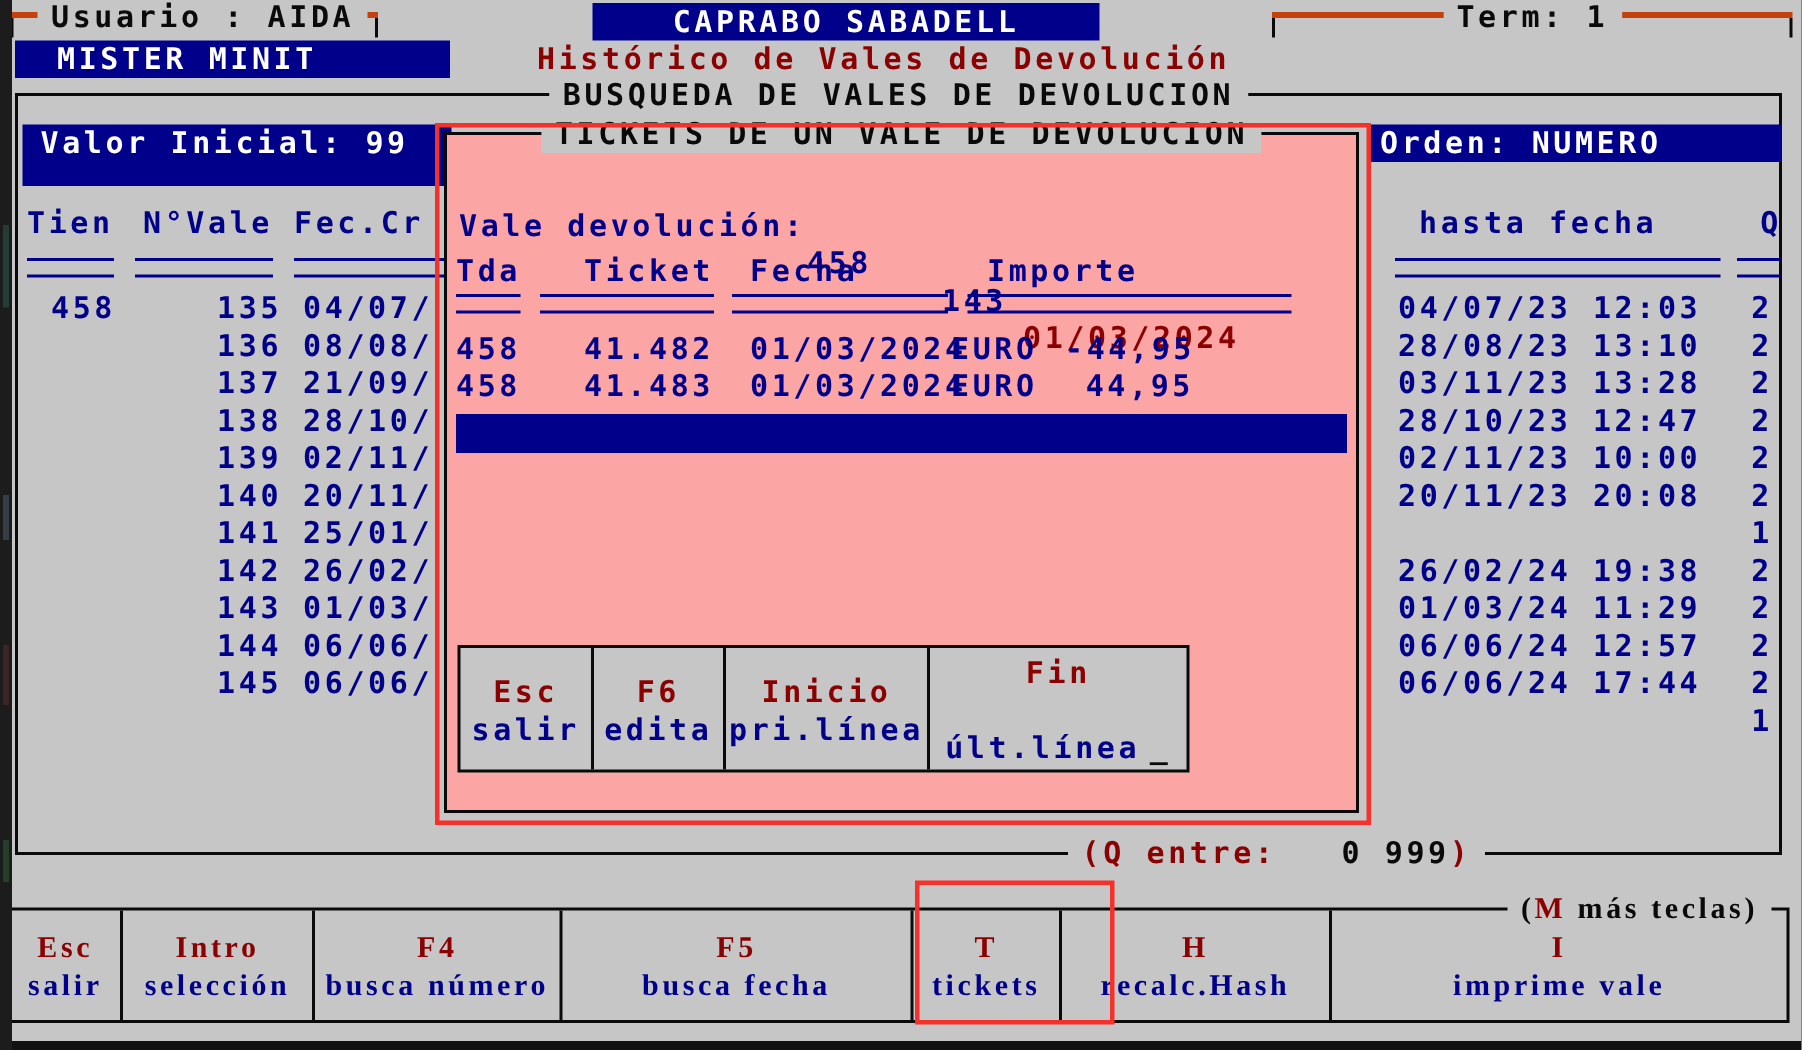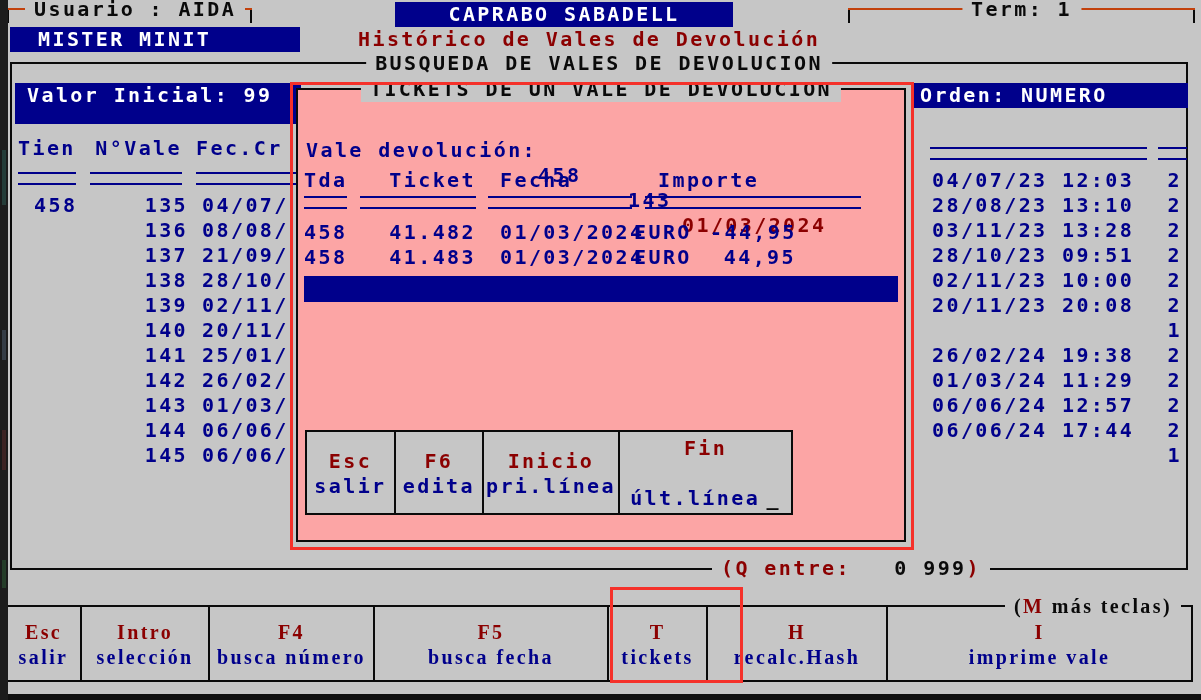--- a/index.html
+++ b/index.html
@@ -9,21 +9,21 @@
     font-weight:bold;font-size:20px;line-height:25px;letter-spacing:2.4px;
     overflow:hidden;
   }
   .abs{position:absolute;}
   .pre{white-space:pre;}
   .navy{color:#00008b;}
   .dred{color:#8b0000;}
   .blk{color:#0a0a0a;}
   .bar{background:#00008b;color:#ffffff;white-space:pre;}
   
-  .tframe{border-top:2px solid #c2410c;height:15px;}
+  .tframe{border-top:4px solid #c2410c;height:15px;}
   .tframe::before,.tframe::after{content:"";position:absolute;top:0;width:2px;height:13px;background:#0a0a0a;}
   .tframe::before{left:0;}
   .tframe::after{right:0;}
   .tframe .lbl{position:absolute;top:-13px;background:#c6c6c6;padding:0 9px;white-space:pre;color:#0a0a0a;}
   
   .boxed{border:2px solid #0a0a0a;background:transparent;}
   .boxlbl{position:absolute;background:#c6c6c6;padding:0 9px;white-space:pre;}
   
   .dsep{height:9px;border-top:2px solid #00008b;border-bottom:2px solid #00008b;}
   
@@ -105,29 +105,33 @@
       <div class="trow"><span class="c-tien"></span><span class="c-nvale">140</span><span class="c-fec">20/11/</span></div>
       <div class="trow"><span class="c-tien"></span><span class="c-nvale">141</span><span class="c-fec">25/01/</span></div>
       <div class="trow"><span class="c-tien"></span><span class="c-nvale">142</span><span class="c-fec">26/02/</span></div>
       <div class="trow"><span class="c-tien"></span><span class="c-nvale">143</span><span class="c-fec">01/03/</span></div>
       <div class="trow"><span class="c-tien"></span><span class="c-nvale">144</span><span class="c-fec">06/06/</span></div>
       <div class="trow"><span class="c-tien"></span><span class="c-nvale">145</span><span class="c-fec">06/06/</span></div>
     </div>
   </div>
 
   <div class="abs" style="left:930px;top:136px;width:258px;">
+    <div class="trow">
+      <span class="r-hasta h">hasta fecha</span>
+      <span class="r-q">Q</span>
+    </div>
     <div style="display:flex;margin-top:11px;">
       <div class="dsep" style="width:217px;"></div>
       <div class="dsep" style="width:29px;margin-left:11px;"></div>
     </div>
     <div style="margin-top:8px;">
       <div class="trow"><span class="r-hasta">04/07/23 12:03</span><span class="r-q">2</span></div>
       <div class="trow"><span class="r-hasta">28/08/23 13:10</span><span class="r-q">2</span></div>
       <div class="trow"><span class="r-hasta">03/11/23 13:28</span><span class="r-q">2</span></div>
-      <div class="trow"><span class="r-hasta">28/10/23 09:51</span><span class="r-q">2</span></div>
+      <div class="trow"><span class="r-hasta">28/10/23 12:47</span><span class="r-q">2</span></div>
       <div class="trow"><span class="r-hasta">02/11/23 10:00</span><span class="r-q">2</span></div>
       <div class="trow"><span class="r-hasta">20/11/23 20:08</span><span class="r-q">2</span></div>
       <div class="trow"><span class="r-hasta"></span><span class="r-q">1</span></div>
       <div class="trow"><span class="r-hasta">26/02/24 19:38</span><span class="r-q">2</span></div>
       <div class="trow"><span class="r-hasta">01/03/24 11:29</span><span class="r-q">2</span></div>
       <div class="trow"><span class="r-hasta">06/06/24 12:57</span><span class="r-q">2</span></div>
       <div class="trow"><span class="r-hasta">06/06/24 17:44</span><span class="r-q">2</span></div>
       <div class="trow"><span class="r-hasta"></span><span class="r-q">1</span></div>
     </div>
   </div>

